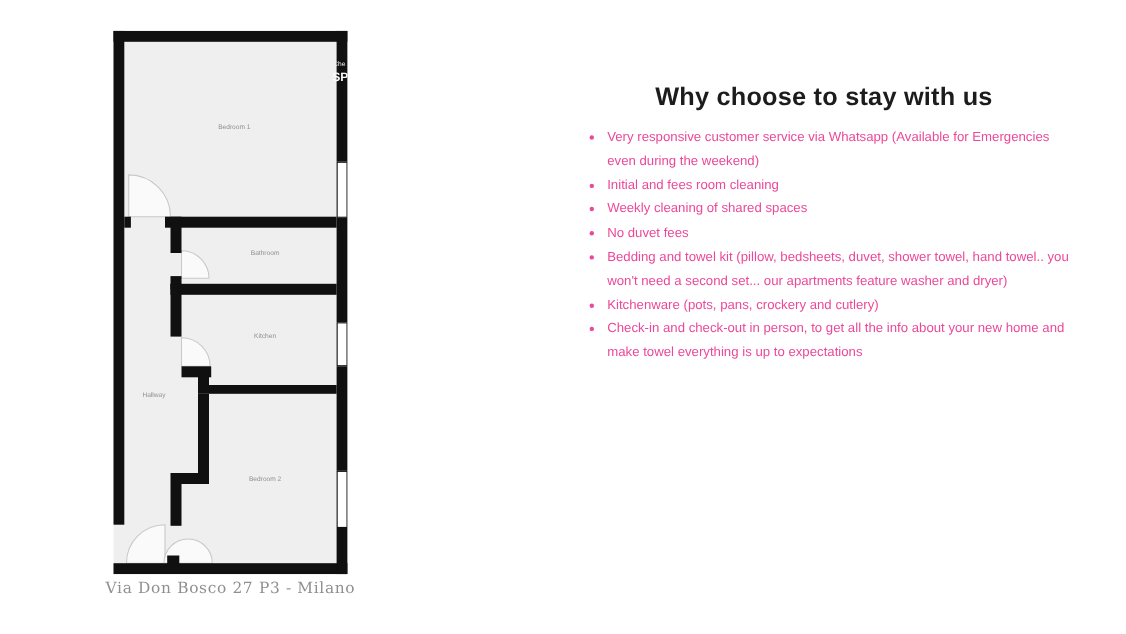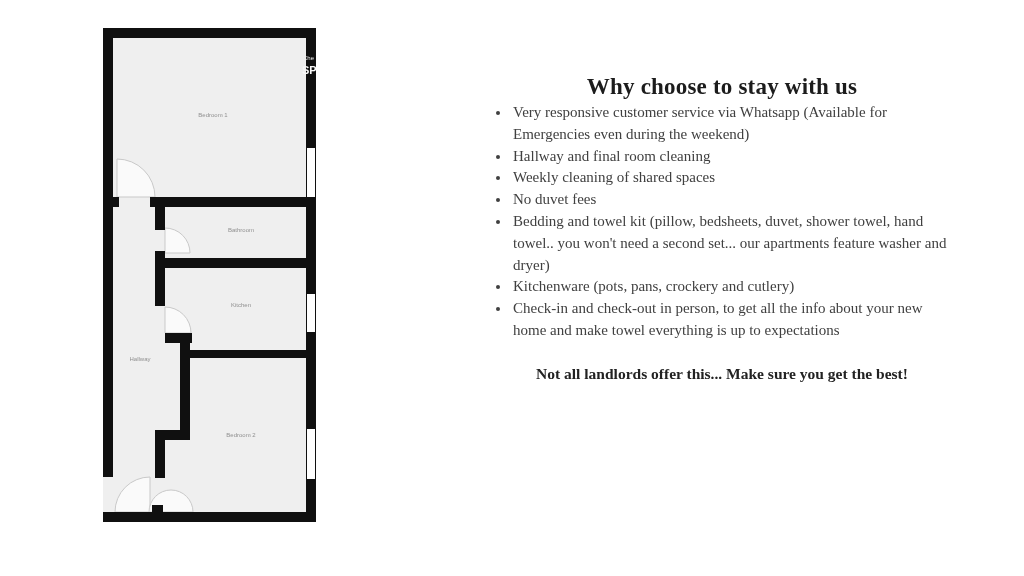--- a/index.html
+++ b/index.html
@@ -31,49 +31,48 @@
     width: 229px;
     text-align: center;
     font-family: "DejaVu Serif", "Liberation Serif", serif;
     font-size: 14px;
     letter-spacing: 0.6px;
     color: #8f8f8f;
     white-space: nowrap;
   }
   .right-col {
     position: absolute;
-    left: 481px;
+    left: 508px;
     top: 72px;
     width: 482px;
     color: #3e3e3e;
-    font-family: Liberation Serif, serif;
   }
   .main-title {
     margin: 0;
     font-size: 23px;
     line-height: 30px;
     font-weight: 700;
     text-align: center;
     color: #1c1c1c;
     letter-spacing: 0.2px;
   }
   .we-offer {
     margin-top: 41px;
     font-size: 15.5px;
     line-height: 22px;
     font-weight: 700;
     text-align: center;
     color: #222222;
   }
   ul.offers {
-    margin: 0;
+    margin: 12px;
     padding: 0 6px 0 30px;
-    font-size: 15px;
+    font-size: 12px;
     line-height: 21.8px;
-    color: #404040;
+    color: #ec4899;
   }
   ul.offers li {
     padding-left: 2px;
   }
   .closing {
     margin-top: 21px;
     font-size: 15.5px;
     line-height: 22px;
     font-weight: 700;
     text-align: center;
@@ -154,31 +153,31 @@
       <text class="wm-big" x="302" y="74">SP</text>
 
       <text class="room-label" x="213" y="117" text-anchor="middle">Bedroom 1</text>
       <text class="room-label" x="241" y="232" text-anchor="middle">Bathroom</text>
       <text class="room-label" x="241" y="307" text-anchor="middle">Kitchen</text>
       <text class="room-label" x="140" y="361" text-anchor="middle">Hallway</text>
       <text class="room-label" x="241" y="437" text-anchor="middle">Bedroom 2</text>
     </svg>
   </div>
 
+  <div class="floorplan-caption">Via Don Bosco 27 P3 - Milano</div>
 
   <div class="right-col">
     <h1 class="main-title">Why choose to stay with us</h1>
 
 
     <ul class="offers">
       <li>Very responsive customer service via Whatsapp (Available for Emergencies even during the weekend)</li>
-      <li>Hallway and final room cleaning</li>
+      <li>Initial and fees room cleaning</li>
       <li>Weekly cleaning of shared spaces</li>
       <li>No duvet fees</li>
       <li>Bedding and towel kit (pillow, bedsheets, duvet, shower towel, hand towel.. you won't need a second set... our apartments feature washer and dryer)</li>
       <li>Kitchenware (pots, pans, crockery and cutlery)</li>
       <li>Check-in and check-out in person, to get all the info about your new home and make towel everything is up to expectations</li>
     </ul>
 
-    <div class="closing">Not all landlords offer this... Make sure you get the best!</div>
   </div>
 
 </div>
 
 </body></html>

